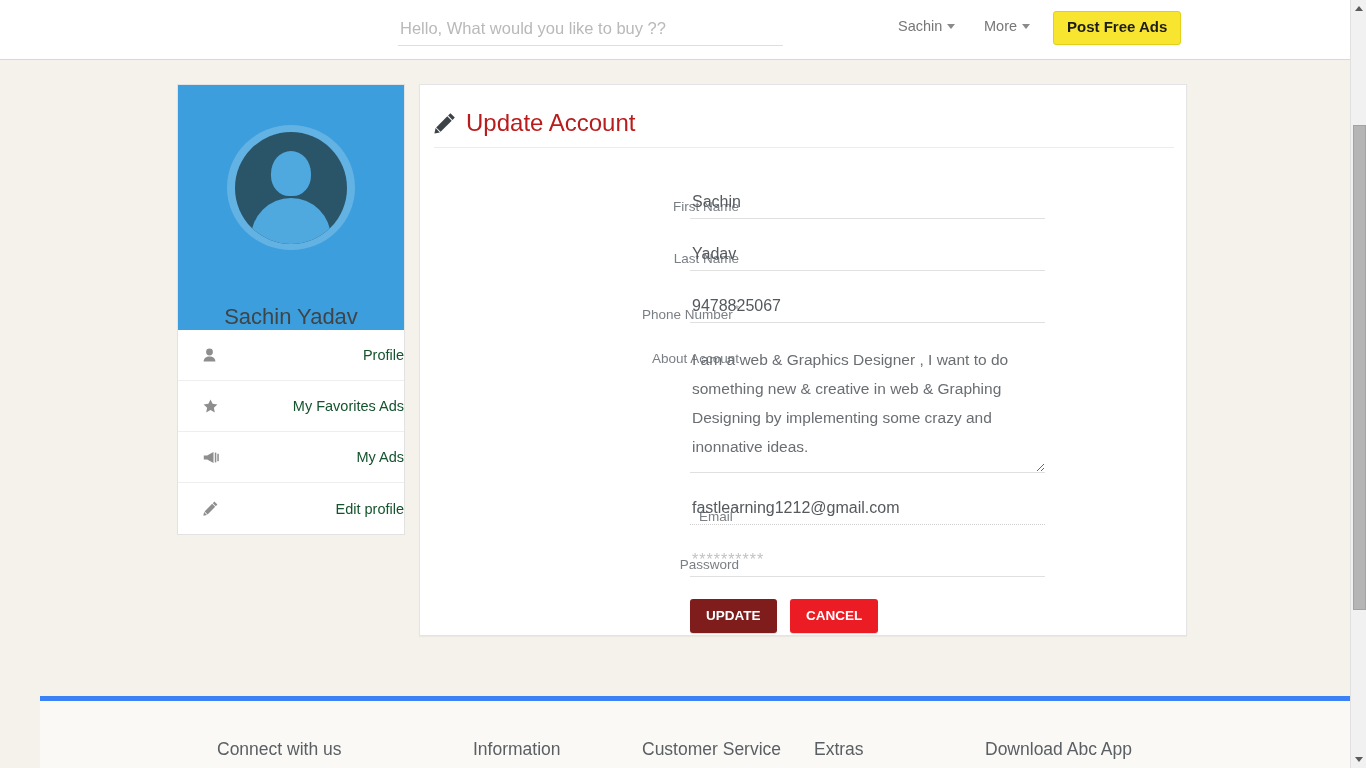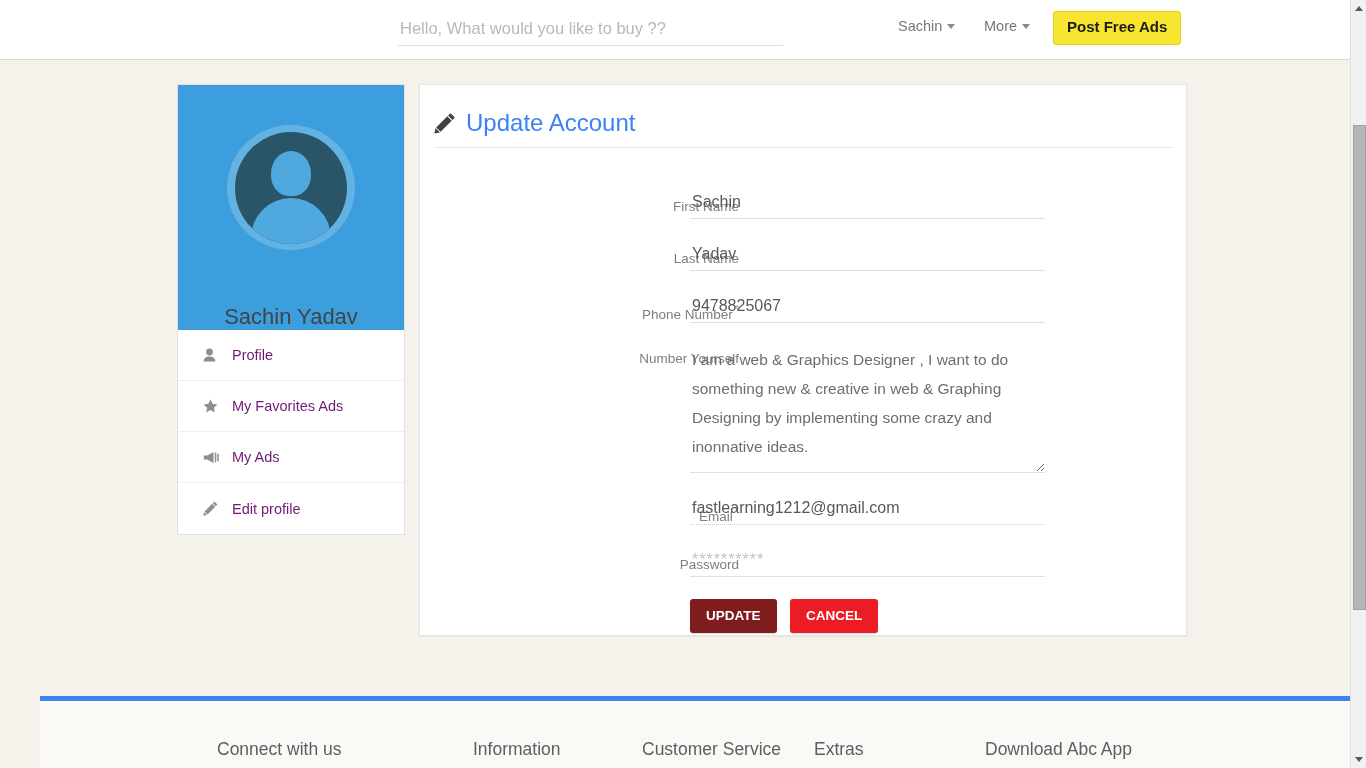--- a/index.html
+++ b/index.html
@@ -139,41 +139,42 @@
     background: #ffffff;
     border: 1px solid #e2e2e2;
     border-top: 0;
   }
   .menu-item {
     height: 51px;
     display: flex; align-items: center;
     padding-left: 25px;
     border-bottom: 1px solid #eeeeee;
     font-size: 14.5px;
-    color: #701a75;
+    color: #14532d;
     cursor: pointer;
+    justify-content: space-between;
   }
   .menu-item:last-child { border-bottom: 0; }
   .menu-icon {
     width: 20px; margin-right: 9px;
     color: #8e8e8e;
     display: inline-flex; align-items: center;
   }
 
   
   .content {
     position: absolute; left: 419px; top: 84px;
     width: 768px; height: 552px;
     background: #ffffff;
     border: 1px solid #e4e4e4;
     box-shadow: 0 1px 1px rgba(0,0,0,.04);
   }
   .page-title {
     position: absolute; left: 14px; top: 24px;
-    font-size: 24px; color: #3b82f6;
+    font-size: 24px; color: #b91c1c;
     display: flex; align-items: center;
   }
   .title-pencil { margin-right: 10px; display: inline-flex; }
   .title-rule {
     position: absolute; left: 14px; top: 62px;
     width: 740px; height: 1px;
     background: #ececec;
   }
 
   .form { position: absolute; left: 0; top: 76px; width: 768px; }
@@ -388,21 +389,21 @@
         <div class="flabel" style="top:10px;">
           <span>Phone Number</span><span class="req">*</span>
         </div>
         <div class="fctrl" style="top:0;">
           <input class="finput" type="text" value="9478825067" style="">
         </div>
       </div>
 
       <div class="frow" style="height:150px;">
         <div class="flabel" style="top:6px;">
-          <span>Number Yourself</span>
+          <span>About Account</span>
         </div>
         <div class="fctrl" style="top:0;">
           <textarea class="ftextarea" style="">I am a web &amp; Graphics Designer , I want to do something new &amp; creative in web &amp; Graphing Designing by implementing some crazy and inonnative ideas.</textarea>
         </div>
       </div>
 
       <div class="frow" style="height:52px;">
         <div class="flabel" style="top:10px;">
           <span>Email</span><span class="req">*</span>
         </div>

